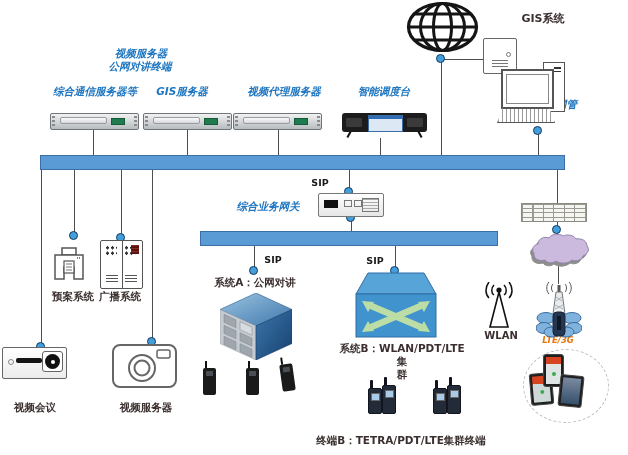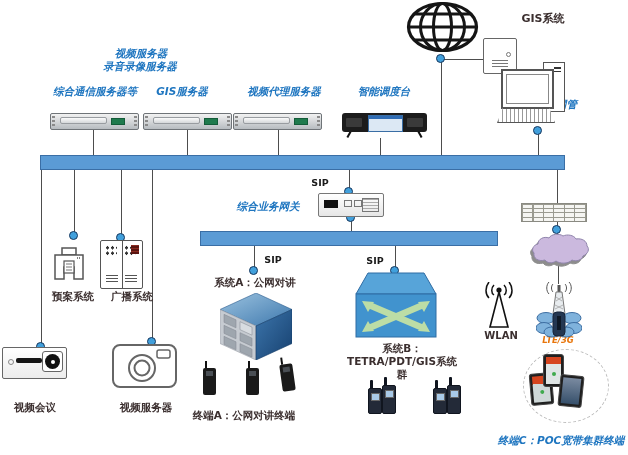--- a/index.html
+++ b/index.html
@@ -131,42 +131,41 @@
   <i class="dot" style="left:116px;top:233px"></i>
   <i class="dot" style="left:36px;top:342px"></i>
   <i class="dot" style="left:147px;top:337px"></i>
   <i class="dot" style="left:344px;top:187px"></i>
   <i class="dot" style="left:346px;top:213px"></i>
   <i class="dot" style="left:249px;top:266px"></i>
   <i class="dot" style="left:390px;top:266px"></i>
   <i class="dot" style="left:552px;top:225px"></i>
 
   <div class="lbl blue" style="left:141px;top:47px">视频服务器</div>
-  <div class="lbl blue" style="left:140px;top:60px">录音录像服务器</div>
+  <div class="lbl blue" style="left:140px;top:60px">公网对讲终端</div>
   <div class="lbl blue" style="left:95px;top:85px">综合通信服务器等</div>
   <div class="lbl blue" style="left:182px;top:85px">GIS服务器</div>
   <div class="lbl blue" style="left:284px;top:85px">视频代理服务器</div>
   <div class="lbl blue" style="left:384px;top:85px">智能调度台</div>
   <div class="lbl big" style="left:531px;top:13px">GIS系统</div>
   <div class="lbl blue leftal" style="left:556px;top:98px">网管</div>
   <div class="lbl blue" style="left:268px;top:200px">综合业务网关</div>
   <div class="lbl sip" style="left:320px;top:177px">SIP</div>
   <div class="lbl sip" style="left:273px;top:254px">SIP</div>
   <div class="lbl sip" style="left:375px;top:255px">SIP</div>
   <div class="lbl" style="left:73px;top:290px">预案系统</div>
-  <div class="lbl" style="left:132px;top:290px">广播系统</div>
+  <div class="lbl" style="left:120px;top:290px">广播系统</div>
   <div class="lbl" style="left:35px;top:401px">视频会议</div>
   <div class="lbl" style="left:146px;top:401px">视频服务器</div>
   <div class="lbl" style="left:255px;top:276px">系统A：公网对讲</div>
   <div class="sysb">
-    <span style="display:block">系统B：TETRA/PDT/GIS系统</span>
+    <span style="display:block">系统B：WLAN/PDT/LTE集</span>
     <span style="display:block">群</span>
   </div>
-  <div class="lbl" style="left:244px;top:409px">终端A：公网对讲终端</div>
-  <div class="lbl blue" style="left:561px;top:434px">终端C：POC宽带集群终端</div>
+  <div class="lbl" style="left:401px;top:434px">终端B：TETRA/PDT/LTE集群终端</div>
   <div class="lbl" style="left:501px;top:330px;font-size:10px">WLAN</div>
   <div class="lbl orange" style="left:558px;top:334px">LTE/3G</div>
   <div class="cloudtxt">
     <span style="display:block">Internet/</span>
     <span style="display:block">Intranet</span>
   </div>
 
   <div class="rack" style="left:50px;top:113px">
       <i class="rslot"></i>
       <i class="rled"></i>

